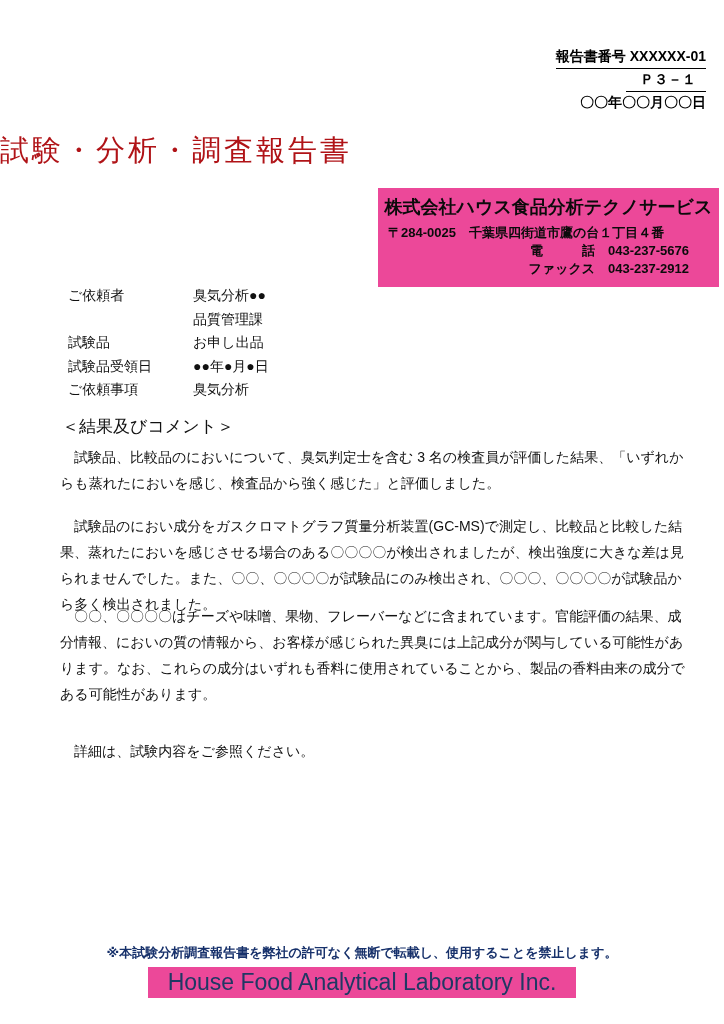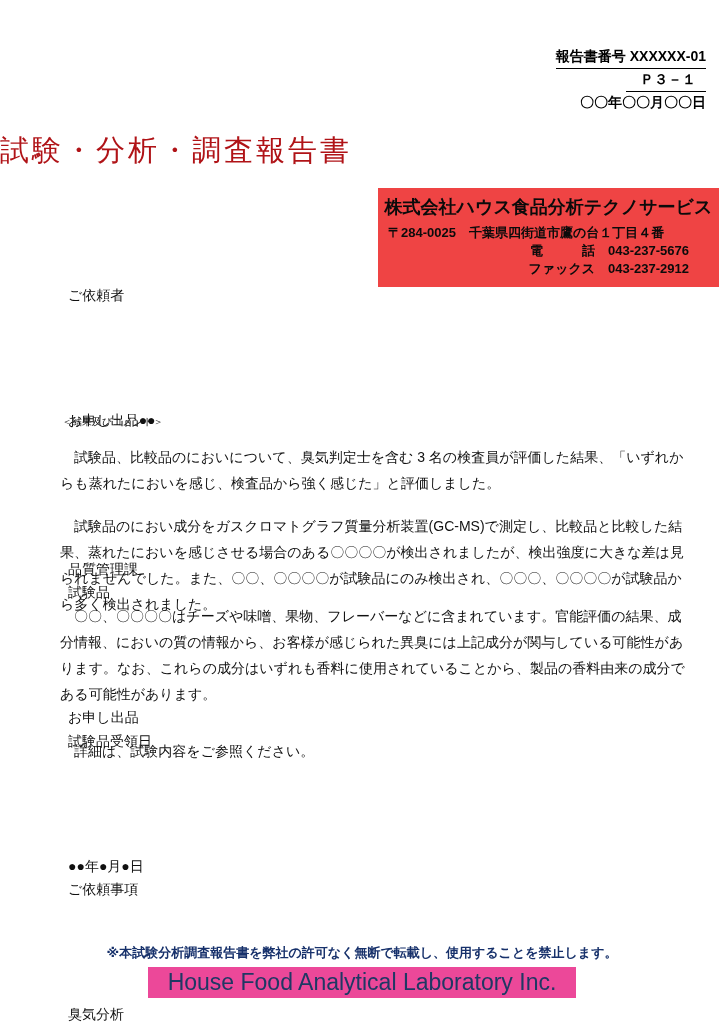--- a/index.html
+++ b/index.html
@@ -24,47 +24,47 @@
   .title {
     position:absolute; top:131px; left:0; width:724px;
     text-align:left;
     font-size:29px; font-weight:normal; letter-spacing:3px;
     color:#B01317;
   }
 
   
   .company-box {
     position:absolute; left:378px; top:188px; width:341px;
-    background:#ef4444;
+    background:#ec4899;
     box-sizing:border-box;
     padding:7px 6px 9px 6px;
   }
   .company-box .cname {
     font-size:18px; font-weight:bold; white-space:nowrap; text-align:center;
     color:#0b0b0b;
   }
   .company-box .cline {
     font-size:13px; font-weight:bold; line-height:18px; color:#0b0b0b;
   }
   .company-box .addr { margin-top:5px; text-align:left; padding-left:4px; white-space:nowrap; }
   .company-box .tel, .company-box .fax { text-align:right; padding-right:24px; white-space:nowrap; }
 
   
   .client-info {
     position:absolute; left:68px; top:284px;
     font-size:14px; line-height:23.5px;
   }
-  .info-row { display:flex;flex-direction:column; }
+  .info-row { display:flex; }
   .info-label { width:125px; flex:0 0 125px; }
   .info-value { white-space:nowrap; }
 
   
   .results-heading {
     position:absolute; left:62px; top:415px;
-    font-size:10px;
+    font-size:17px;
   }
   .para {
     position:absolute; left:60px; width:628px;
     font-size:14px; line-height:26px;
     white-space:pre-line;
     text-align:left;
   }
   .p1 { top:444px; }
   .p2 { top:513px; }
   .p3 { top:603px; }
@@ -105,21 +105,21 @@
   <div class="company-box">
     <div class="cname">株式会社ハウス食品分析テクノサービス</div>
     <div class="cline addr">〒284-0025　千葉県四街道市鷹の台１丁目４番</div>
     <div class="cline tel">電　　　話　043-237-5676</div>
     <div class="cline fax">ファックス　043-237-2912</div>
   </div>
 
   <div class="client-info">
     <div class="info-row">
       <div class="info-label">ご依頼者</div>
-      <div class="info-value">お申し出品●●</div>
+      <div class="info-value">臭気分析●●</div>
     </div>
     <div class="info-row">
       <div class="info-label"></div>
       <div class="info-value">品質管理課</div>
     </div>
     <div class="info-row">
       <div class="info-label">試験品</div>
       <div class="info-value">お申し出品</div>
     </div>
     <div class="info-row">

